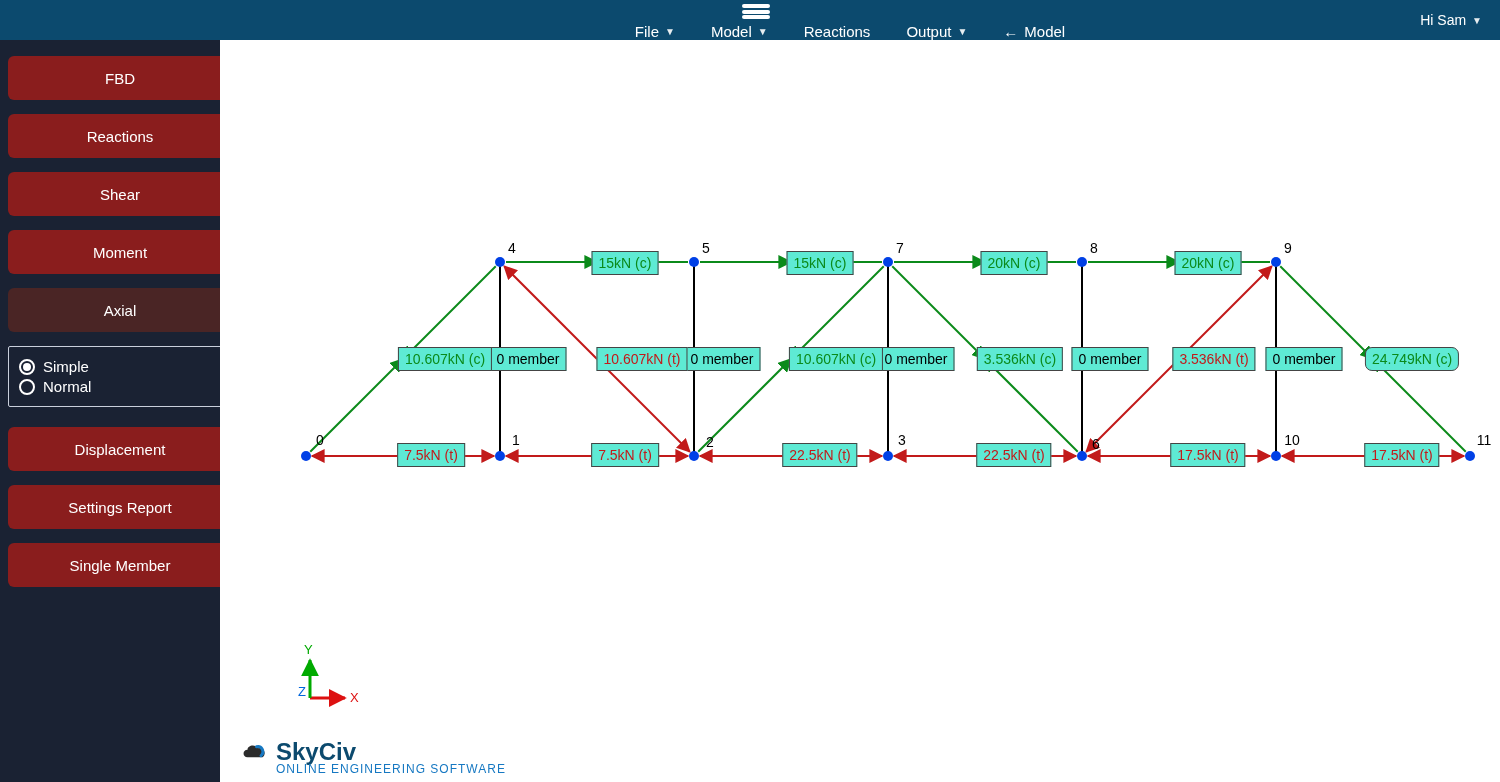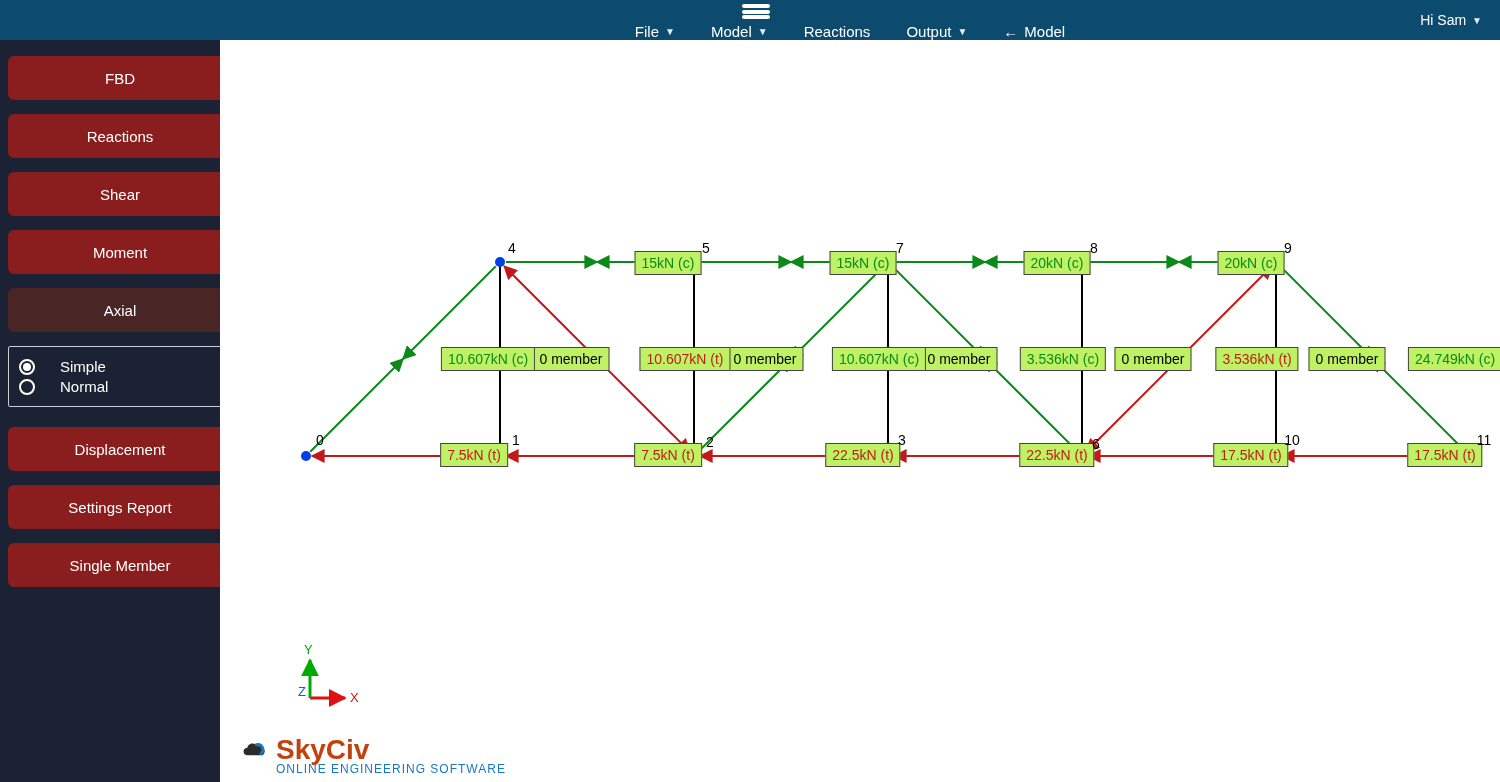--- a/index.html
+++ b/index.html
@@ -13,44 +13,44 @@
   .menu-item{display:flex;align-items:center;gap:6px;cursor:pointer;white-space:nowrap;}
   .caret{font-size:10px;opacity:.9;}
   .arrow-left{font-size:15px;}
   .user{position:absolute;right:18px;top:0;height:40px;display:flex;align-items:center;gap:6px;cursor:pointer;}
 
   
   .sidebar{position:absolute;left:0;top:40px;bottom:0;width:240px;background:#1a2233;padding:16px 8px;box-sizing:border-box;}
   .sbtn{background:#8a1d1d;color:#fff;border:none;border-radius:6px;width:100%;height:44px;font-size:15px;margin-bottom:14px;cursor:pointer;}
   .sbtn.active{background:#4a2525;}
   .radio-group{border:1px solid #c9cfdb;border-radius:2px;padding:8px 10px;margin-bottom:20px;}
-  .radio-row{display:flex;align-items:center;gap:25px;font-size:15px;color:#fff;margin:3px 0;cursor:pointer;}
+  .radio-row{display:flex;align-items:center;gap:8px;font-size:15px;color:#fff;margin:3px 0;cursor:pointer;}
   .radio-dot{width:12px;height:12px;border-radius:50%;border:2px solid #fff;display:inline-block;position:relative;}
   .radio-dot.checked::after{content:"";position:absolute;inset:2px;border-radius:50%;background:#fff;}
 
   
   .canvas{position:absolute;left:220px;top:40px;right:0;bottom:0;background:#fff;color:#000;}
   svg.diagram{position:absolute;left:0;top:0;width:100%;height:100%;}
 
-  .member-label{position:absolute;transform:translate(-50%,-50%);background:#bef264;border:1px solid #444;padding:3px 6px;font-size:14px;white-space:nowrap;margin-left:43px;}
+  .member-label{position:absolute;transform:translate(-50%,-50%);background:#5eead4;border:1px solid #444;padding:3px 6px;font-size:14px;white-space:nowrap;}
   .member-label.c{color:#0b8a1a;}
   .member-label.t{color:#c21a1a;text-align:right;}
   .member-label.z{color:#000;}
   .node-num{position:absolute;transform:translate(-50%,-50%);font-size:14px;color:#000;}
 
   
   .coord{position:absolute;left:70px;bottom:64px;width:80px;height:80px;}
   .coord svg{width:100%;height:100%;}
   .ax-x{fill:#d11;}
   .ax-y{fill:#0a0;}
   .ax-z{fill:#06d;}
 
   
   .logo{position:absolute;left:20px;bottom:6px;display:flex;flex-direction:column;align-items:flex-start;}
-  .logo-row{display:flex;align-items:center;gap:6px;font-size:28px;font-weight:600;color:#c2410c;text-align:right;}
+  .logo-row{display:flex;align-items:center;gap:6px;font-size:24px;font-weight:600;color:#0c4a6e;text-align:right;}
   .logo-sub{font-size:12px;letter-spacing:1px;color:#1678c2;margin-left:36px;margin-top:-4px;}
   .logo-mark{width:30px;height:24px;}
 </style>
 </head>
 <body>
 
 <div class="topbar">
   <div class="hamburger">
       <span></span>
       <span></span>
@@ -185,21 +185,21 @@
       <div class="member-label z" style="left: 308px; top: 319px;">0 member</div>
       <div class="member-label z" style="left: 502px; top: 319px;">0 member</div>
       <div class="member-label z" style="left: 696px; top: 319px;">0 member</div>
       <div class="member-label z" style="left: 890px; top: 319px;">0 member</div>
       <div class="member-label z" style="left: 1084px; top: 319px;">0 member</div>
       <div class="member-label c" style="left: 225px; top: 319px;">10.607kN (c)</div>
       <div class="member-label t" style="left: 422px; top: 319px;">10.607kN (t)</div>
       <div class="member-label c" style="left: 616px; top: 319px;">10.607kN (c)</div>
       <div class="member-label c" style="left: 800px; top: 319px;">3.536kN (c)</div>
       <div class="member-label t" style="left: 994px; top: 319px;">3.536kN (t)</div>
-      <div class="member-label c" style="left: 1192px; top: 319px;">24.749kN (c)</div>
+      <div class="member-label c" style="left: 1192px; top: 319px; border-radius: 7px;">24.749kN (c)</div>
     </div>
   <div id="nodelabels">
       <div class="node-num" style="left: 100px; top: 400px;">0</div>
       <div class="node-num" style="left: 296px; top: 400px;">1</div>
       <div class="node-num" style="left: 490px; top: 402px;">2</div>
       <div class="node-num" style="left: 682px; top: 400px;">3</div>
       <div class="node-num" style="left: 292px; top: 208px;">4</div>
       <div class="node-num" style="left: 486px; top: 208px;">5</div>
       <div class="node-num" style="left: 876px; top: 404px;">6</div>
       <div class="node-num" style="left: 680px; top: 208px;">7</div>

